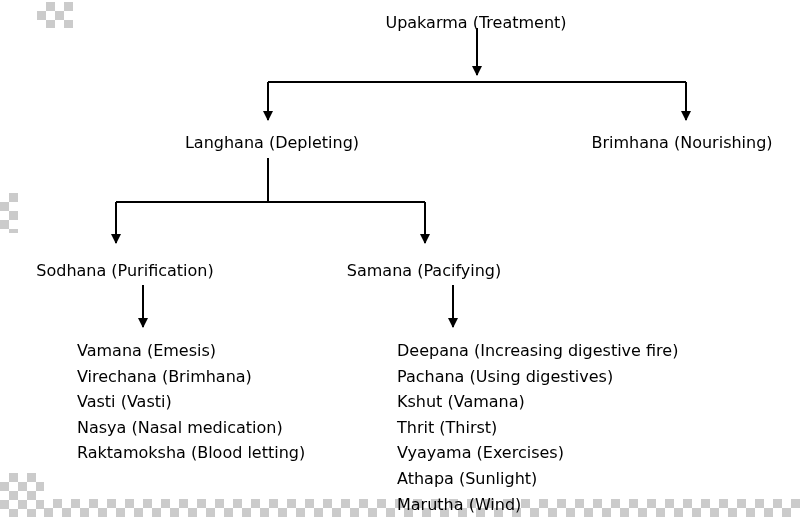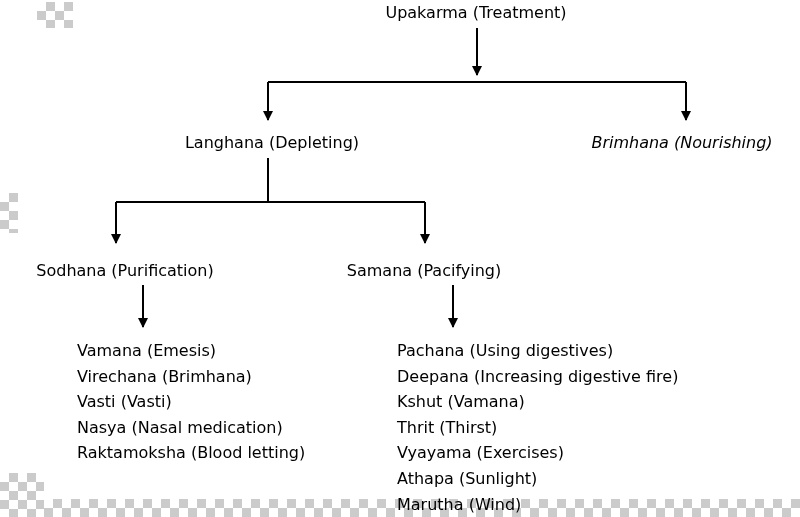--- a/index.html
+++ b/index.html
@@ -84,41 +84,41 @@
       <path d="M268,158 L268,202"></path>
       <path d="M116,202 L425,202"></path>
       <path d="M116,202 L116,243" marker-end="url(#arrow)"></path>
       <path d="M425,202 L425,243" marker-end="url(#arrow)"></path>
 
       <path d="M143,285 L143,327" marker-end="url(#arrow)"></path>
       <path d="M453,285 L453,327" marker-end="url(#arrow)"></path>
     </g>
   </svg>
 
-  <div class="node" style="left:476px; top:3px;">Upakarma (Treatment)</div>
+  <div class="node" style="left:476px; top:13px;">Upakarma (Treatment)</div>
 
   <div class="node" style="left:272px; top:133px;">Langhana (Depleting)</div>
 
-  <div class="node" style="left:682px; top:133px;font-style:italic;">Brimhana (Nourishing)</div>
+  <div class="node" style="left:682px; top:133px;">Brimhana (Nourishing)</div>
 
   <div class="node" style="left:116px; top:261px;margin-left:9px;">Sodhana (Purification)</div>
 
   <div class="node" style="left:424px; top:261px;">Samana (Pacifying)</div>
 
   <div class="leaf-list" style="left:40px; top:338px;">
     <span class="leaf">Vamana (Emesis)</span>
     <span class="leaf">Virechana (Brimhana)</span>
     <span class="leaf">Vasti (Vasti)</span>
     <span class="leaf">Nasya (Nasal medication)</span>
     <span class="leaf">Raktamoksha (Blood letting)</span>
   </div>
 
   <div class="leaf-list" style="left:360px; top:338px;">
+    <span class="leaf">Deepana (Increasing digestive fire)</span>
     <span class="leaf">Pachana (Using digestives)</span>
-    <span class="leaf">Deepana (Increasing digestive fire)</span>
     <span class="leaf">Kshut (Vamana)</span>
     <span class="leaf">Thrit (Thirst)</span>
     <span class="leaf">Vyayama (Exercises)</span>
     <span class="leaf">Athapa (Sunlight)</span>
     <span class="leaf">Marutha (Wind)</span>
   </div>
 
 </div>
 
 </body></html>

